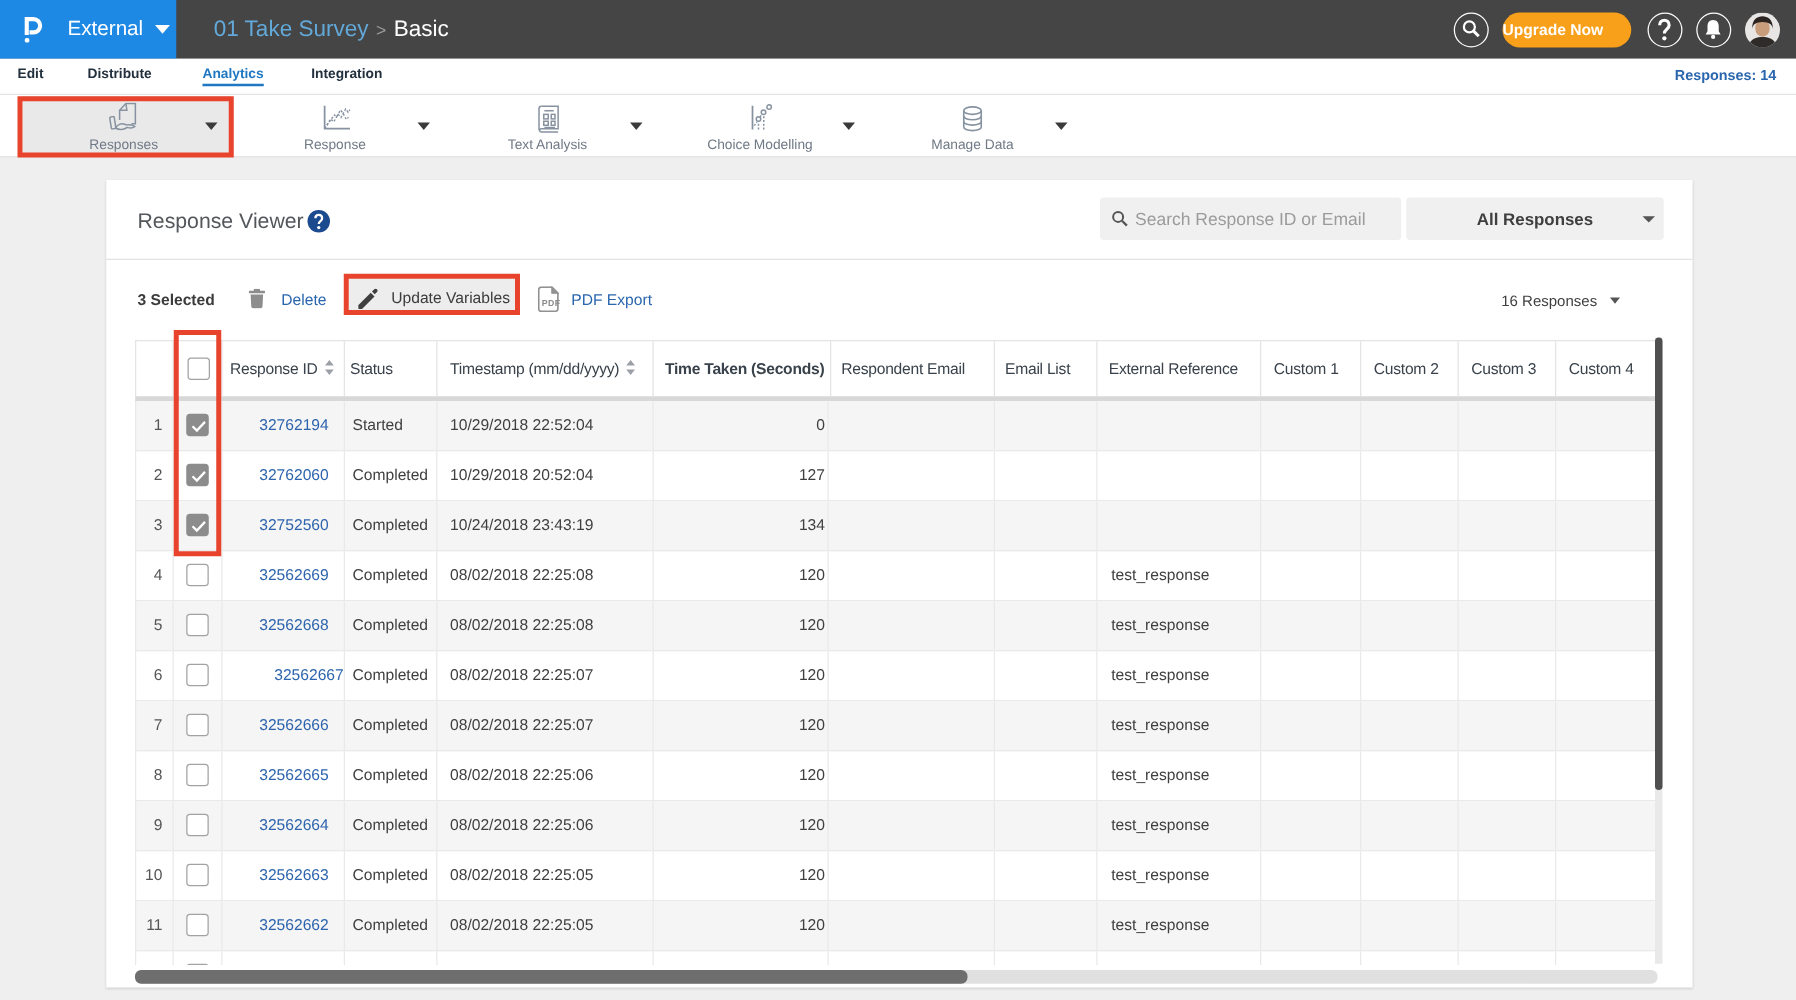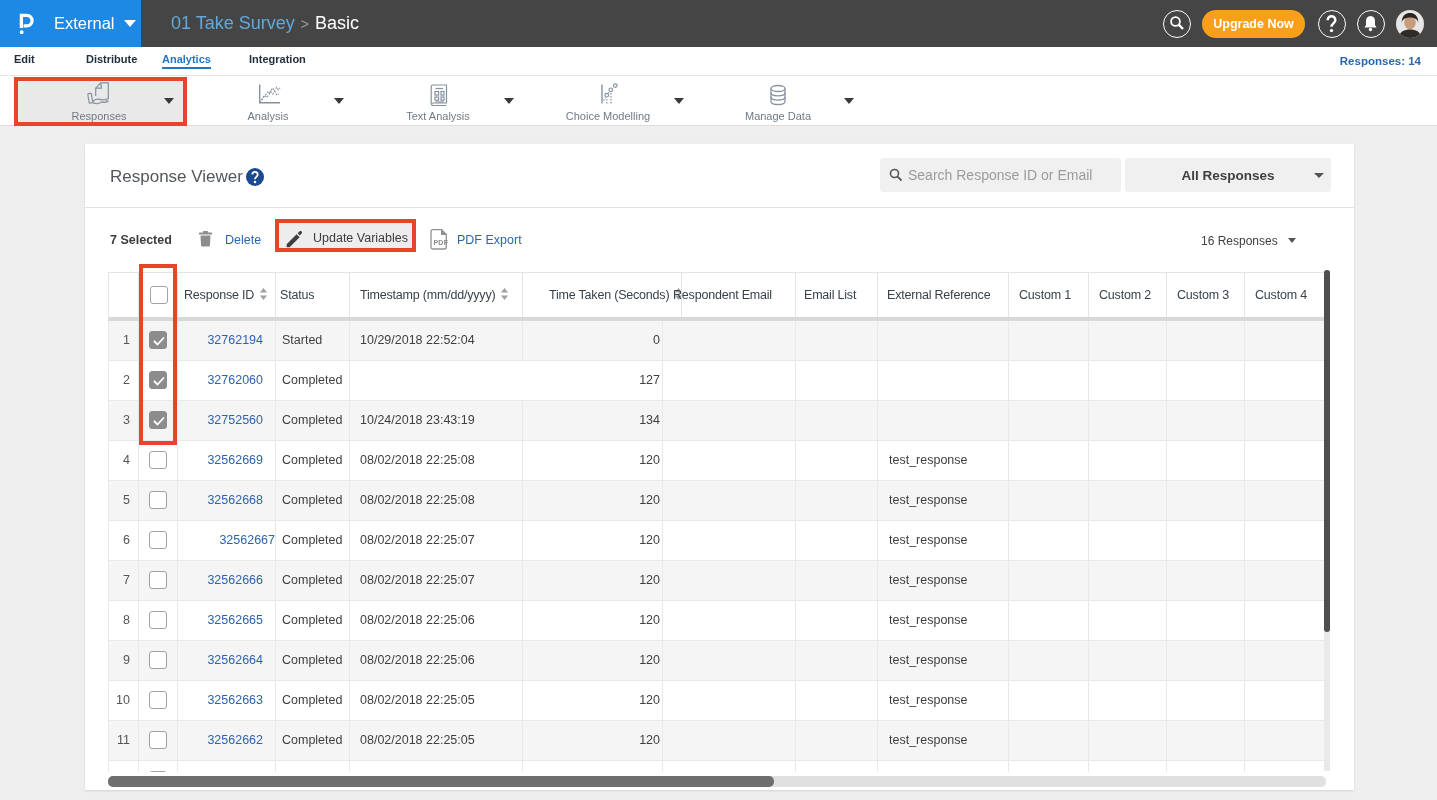--- a/index.html
+++ b/index.html
@@ -9,21 +9,21 @@
 
 #topbar { position:absolute; left:0; top:0; width:1437px; height:47px; background:#454545; }
 #logoblock { position:absolute; left:0; top:0; width:141px; height:47px; background:#1e88e5; }
 #surveys { position:absolute; left:54px; top:14px; color:#fff; font-size:16.5px; font-weight:400; }
 #surveys-caret { position:absolute; left:124px; top:20px; width:0; height:0; border-left:6px solid transparent; border-right:6px solid transparent; border-top:7px solid #fff; }
 #crumb { position:absolute; left:171px; top:13px; font-size:18px; }
 #crumb .c1 { color:#62a8d8; }
 #crumb .sep { color:#9b9b9b; font-size:14px; padding:0 6px; }
 #crumb .c2 { color:#fff; }
 .circbtn { position:absolute; top:10px; width:28px; height:28px; border:1.5px solid #fdfdfd; border-radius:50%; }
-#upgrade { position:absolute; left:1202px; top:10px; width:103px; height:28px; background:#f9a01b; border-radius:14px; color:#fff; font-size:12.5px; font-weight:700; text-align:center; line-height:28px; }
+#upgrade { position:absolute; left:1202px; top:10px; width:103px; height:28px; background:#f9a01b; border-radius:14px; color:#fff; font-size:12.5px; font-weight:700; text-align:left; line-height:28px; }
 #avatar { position:absolute; left:1396px; top:10px; width:28px; height:28px; border-radius:50%; overflow:hidden; }
 
 
 #nav { position:absolute; left:0; top:47px; width:1437px; height:29px; background:#fff; border-bottom:1px solid #e4e4e4; }
 #nav .item { position:absolute; top:6px; font-size:11px; font-weight:700; color:#22303e; }
 #nav .active { color:#1f78c1; border-bottom:2px solid #1f78c1; padding-bottom:2px; }
 #resp14 { position:absolute; right:16px; top:8px; font-size:11.5px; font-weight:700; color:#2a66ae; }
 
 
 #toolbar { position:absolute; left:0; top:76px; width:1437px; height:50px; background:#fff; border-bottom:1px solid #ddd; }
@@ -113,21 +113,21 @@
       <rect width="28" height="28" fill="#e7e6e4"></rect>
       <ellipse cx="14" cy="12.5" rx="5.8" ry="6.8" fill="#c79d7c"></ellipse>
       <path d="M5.8 13.5 C5.3 5.5 10 3 14 3 C18 3 22.7 5.5 22.2 13.5 C22.2 10 19.5 7.6 14 7.6 C8.5 7.6 5.8 10 5.8 13.5 Z" fill="#2b2420"></path>
       <path d="M3 28 C3 21.5 8.5 19.5 14 19.5 C19.5 19.5 25 21.5 25 28 Z" fill="#2f2b29"></path>
     </svg>
   </div>
 </div>
 
 <div id="nav">
   <div class="item" style="left:14px;">Edit</div>
-  <div class="item" style="left:70px;margin-left:16px;">Distribute</div>
+  <div class="item" style="left:70px;">Distribute</div>
   <div class="item active" style="left:162px;">Analytics</div>
   <div class="item" style="left:249px;">Integration</div>
   <div id="resp14">Responses: 14</div>
 </div>
 
 <div id="toolbar">
   <div id="respsel"></div>
   <div class="tool" style="left:49px; width:100px;">
     <svg class="ticon" viewBox="0 0 26 26" fill="none" stroke="#8792a0" stroke-width="1.2">
       <path d="M9.7 14 L9.7 6.2 L14.7 0.8 L22.3 0.8 L22.3 17 L19.2 17"></path>
@@ -137,21 +137,21 @@
     </svg>
     <div class="lbl">Responses</div>
   </div>
   <div class="tcaret" style="left:164px;"></div>
   <div class="tool" style="left:218px; width:100px;">
     <svg class="ticon" viewBox="0 0 26 26" fill="none" stroke="#8792a0" stroke-width="1.1">
       <path d="M4.7 2.5 L4.7 20.8 L25 20.8" stroke-width="1.4"></path>
       <path d="M4.7 20.8 L9.5 13.2 L12 15.5 L15.5 9.5 L17.8 12 L21.5 5.2 L23.5 7.8 L25 5.8" stroke-dasharray="1.8 1.4"></path>
       <path d="M4.7 20.8 L12.5 10 L14.2 11.5 L17.5 6 L19.3 8.5 L22 13.5 L23.8 11.8" stroke-dasharray="1.8 1.4"></path>
     </svg>
-    <div class="lbl">Analysis</div>
+    <div class="lbl">Response</div>
   </div>
   <div class="tcaret" style="left:334px;"></div>
   <div class="tool" style="left:388px; width:100px;">
     <svg class="ticon" viewBox="0 0 26 26" fill="none" stroke="#8792a0" stroke-width="1.2">
       <path d="M8 3 L21.5 3 L21.5 21 L8 21 C6.2 21 6.2 23.5 8 23.5 L21.5 23.5"></path>
       <path d="M8 3 C6.8 3 6.2 3.8 6.2 5 L6.2 22.2"></path>
       <path d="M10.5 6.5 L18 6.5"></path>
       <rect x="10" y="9.5" width="3.6" height="3.6"></rect>
         <rect x="16" y="9.5" width="3" height="3.6"></rect>
       <rect x="10" y="15" width="3.6" height="3.2"></rect>
@@ -200,21 +200,21 @@
       <line x1="8.6" y1="8.6" x2="12.5" y2="12.5" stroke="#555" stroke-width="1.8"></line>
     </svg>
     <div class="ph">Search Response ID or Email</div>
   </div>
   <div id="allresp">
       <div class="t">All Responses</div>
       <div class="cr"></div>
     </div>
   <div id="carddiv"></div>
 
-  <div id="selcount">7 Selected</div>
+  <div id="selcount">3 Selected</div>
   <svg width="13" height="16" viewBox="0 0 13 16" style="position:absolute;left:114px;top:87px">
     <path d="M1.5 4.5 L11.5 4.5 L11 14 C11 15 10.3 15.5 9.5 15.5 L3.5 15.5 C2.7 15.5 2 15 2 14 Z" fill="#8d8d8d"></path>
     <rect x="0" y="1.6" width="13" height="1.9" rx="0.5" fill="#8d8d8d"></rect>
     <rect x="4" y="0" width="5" height="2" rx="0.7" fill="#8d8d8d"></rect>
   </svg>
   <div id="deletelnk">Delete</div>
   <div id="updbtn">
     <svg width="17" height="19" viewBox="0 0 17 19" style="position:absolute;left:7px;top:6px">
       <path d="M0.8 18.2 L0.6 15.2 L10.6 5.2 L13.6 8.2 L3.6 18.2 Z" fill="#3f3f3f"></path>
       <path d="M11.6 4.2 L13.4 2.4 C14 1.8 15 1.8 15.6 2.4 C16.2 3 16.2 4 15.6 4.6 L13.8 6.4 Z" fill="#3f3f3f"></path>
@@ -238,21 +238,21 @@
       </div>
       <div class="hc" style="left:70px; width:97px;padding-left:5px;">Response ID<svg width="9" height="12" viewBox="0 0 9 12" style="vertical-align:-1px;margin-left:5px">
           <path d="M4.5 0 L8 4.4 L1 4.4 Z" fill="#9aa0a6"></path>
           <path d="M4.5 12 L8 7.6 L1 7.6 Z" fill="#9aa0a6"></path>
         </svg></div>
       <div class="hc" style="left:168px; width:73px;padding-left:3px;">Status</div>
       <div class="hc" style="left:242px; width:172px;padding-left:9px;">Timestamp (mm/dd/yyyy)<svg width="9" height="12" viewBox="0 0 9 12" style="vertical-align:-1px;margin-left:5px">
           <path d="M4.5 0 L8 4.4 L1 4.4 Z" fill="#9aa0a6"></path>
           <path d="M4.5 12 L8 7.6 L1 7.6 Z" fill="#9aa0a6"></path>
         </svg></div>
-      <div class="hc" style="left:434px; width:139px;padding-left:6px;">Time Taken (Seconds)<svg width="9" height="12" viewBox="0 0 9 12" style="vertical-align:-1px;margin-left:5px">
+      <div class="hc" style="left:417px; width:139px;padding-left:6px;font-weight:bold;">Time Taken (Seconds)<svg width="9" height="12" viewBox="0 0 9 12" style="vertical-align:-1px;margin-left:5px">
           <path d="M4.5 0 L8 4.4 L1 4.4 Z" fill="#9aa0a6"></path>
           <path d="M4.5 12 L8 7.6 L1 7.6 Z" fill="#9aa0a6"></path>
         </svg></div>
       <div class="hc" style="left:555px; width:132px;padding-left:9px;">Respondent Email</div>
       <div class="hc" style="left:688px; width:81px;padding-left:7px;">Email List</div>
       <div class="hc" style="left:770px; width:130px;padding-left:8px;">External Reference</div>
       <div class="hc" style="left:901px; width:79px;padding-left:9px;">Custom 1</div>
       <div class="hc" style="left:981px; width:77px;padding-left:9px;">Custom 2</div>
       <div class="hc" style="left:1059px; width:77px;padding-left:9px;">Custom 3</div>
       <div class="hc" style="left:1137px; width:79px;padding-left:9px;">Custom 4</div>
@@ -283,20 +283,21 @@
         <div class="cell num" style="left:1px; width:29px; padding-right:8px;">2</div>
         <div class="cell" style="left:30px; width:39px;">
           <div class="cb on" style="left:10px; top:10px;">
             <svg width="18" height="18" viewBox="0 0 18 18">
               <path d="M4 9 L7.5 12.5 L14 5.5" fill="none" stroke="#fff" stroke-width="1.8"></path>
             </svg>
           </div>
         </div>
         <div class="cell rid" style="left:69px; width:98px; padding-right:12px;">32762060</div>
         <div class="cell" style="left:167px; width:74px; padding-left:6px;">Completed</div>
+        <div class="cell" style="left:241px; width:173px; padding-left:10px;">10/29/2018 20:52:04</div>
         <div class="cell tt" style="left:414px; width:140px; padding-right:2px;">127</div>
         <div class="cell" style="left:554px; width:133px;"></div>
         <div class="cell" style="left:687px; width:82px;"></div>
         <div class="cell" style="left:769px; width:131px; padding-left:11px;"></div>
         <div class="cell" style="left:900px; width:80px;"></div>
         <div class="cell" style="left:980px; width:78px;"></div>
         <div class="cell" style="left:1058px; width:78px;"></div>
         <div class="cell" style="left:1136px; width:80px;"></div>
       </div>
       <div class="row alt">

